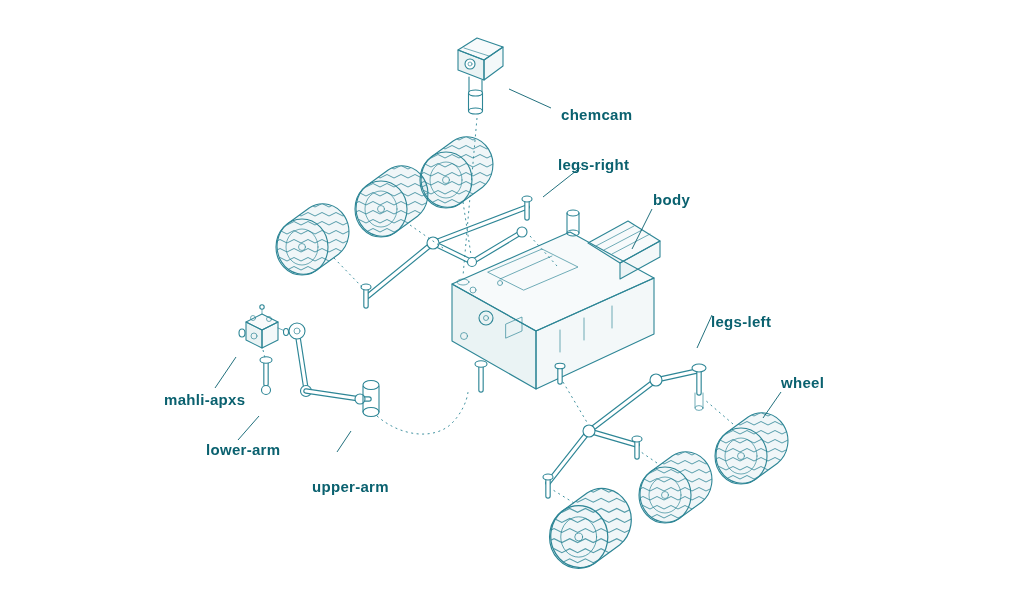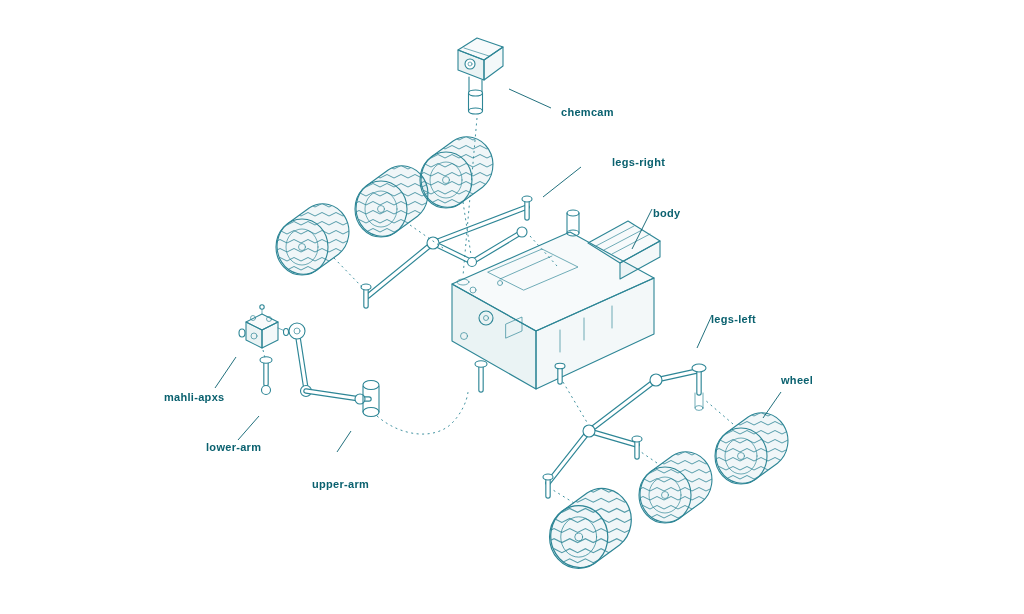--- a/index.html
+++ b/index.html
@@ -6,21 +6,21 @@
     --stroke:#2e8696;
     --label:#0a616f;
     --background:#ffffff;
   }
   *{margin:0;padding:0;box-sizing:border-box;}
   html,body{width:1024px;height:614px;overflow:hidden;background:var(--background);
     font-family:"Liberation Sans",sans-serif;}
   .stage{position:relative;width:1024px;height:614px;background:var(--background);}
   .stage svg{position:absolute;left:0;top:0;}
   .labels{position:absolute;left:0;top:0;width:100%;height:100%;pointer-events:none;}
-  .lbl{position:absolute;font-size:11px;font-weight:bold;letter-spacing:.3px;
+  .lbl{position:absolute;font-size:15px;font-weight:bold;letter-spacing:.3px;
     color:var(--label);white-space:nowrap;}
   
   .ink{stroke:var(--stroke);fill:none;stroke-width:1.1;stroke-linecap:round;stroke-linejoin:round;}
   .ink-thin{stroke:var(--stroke);fill:none;stroke-width:.8;opacity:.85;stroke-linecap:round;}
   .face-top{stroke:var(--stroke);stroke-width:1.1;fill:rgba(46,134,150,0.04);stroke-linejoin:round;}
   .face-front{stroke:var(--stroke);stroke-width:1.1;fill:rgba(46,134,150,0.10);stroke-linejoin:round;}
   .face-side{stroke:var(--stroke);stroke-width:1.1;fill:rgba(46,134,150,0.06);stroke-linejoin:round;}
   .face-tint{stroke:var(--stroke);stroke-width:1.1;fill:rgba(46,134,150,0.07);}
   .bar{stroke:var(--stroke);stroke-width:5.5;fill:none;stroke-linecap:round;stroke-linejoin:round;}
   .bar-core{stroke:#fff;stroke-width:3.2;fill:none;stroke-linecap:round;stroke-linejoin:round;}
@@ -201,22 +201,22 @@
     <line class="leader" x1="697" y1="348" x2="712" y2="315"></line>
     <line class="leader" x1="763" y1="418" x2="781" y2="392"></line>
     <line class="leader" x1="236" y1="357" x2="215" y2="388"></line>
     <line class="leader" x1="259" y1="416" x2="238" y2="440"></line>
     <line class="leader" x1="351" y1="431" x2="337" y2="452"></line>
   </g>
 </svg>
 
 <div class="labels">
   <span class="lbl" style="left:561px;top:106px">chemcam</span>
-  <span class="lbl" style="left:612px;top:156px">legs-right</span>
-  <span class="lbl" style="left:653px;top:207px">body</span>
+  <span class="lbl" style="left:558px;top:156px">legs-right</span>
+  <span class="lbl" style="left:653px;top:191px">body</span>
   <span class="lbl" style="left:711px;top:313px">legs-left</span>
   <span class="lbl" style="left:781px;top:374px">wheel</span>
   <span class="lbl" style="left:164px;top:391px">mahli-apxs</span>
   <span class="lbl" style="left:206px;top:441px">lower-arm</span>
   <span class="lbl" style="left:312px;top:478px">upper-arm</span>
 </div>
 
 </div>
 
 </body></html>

